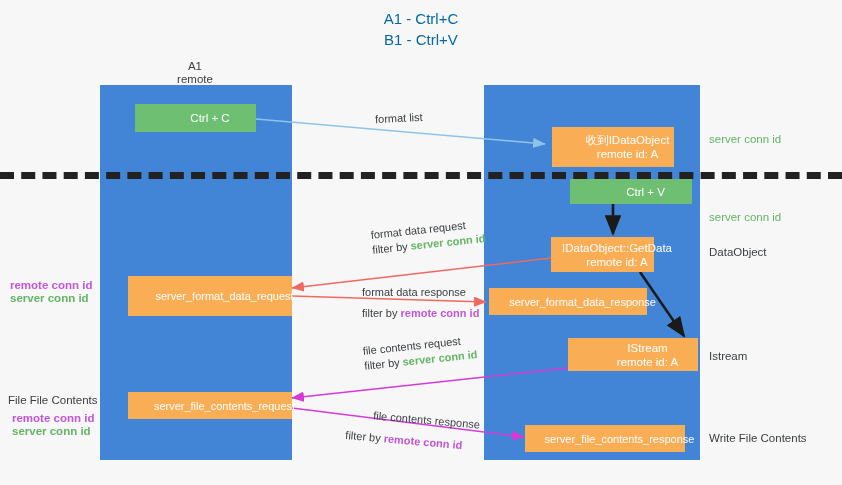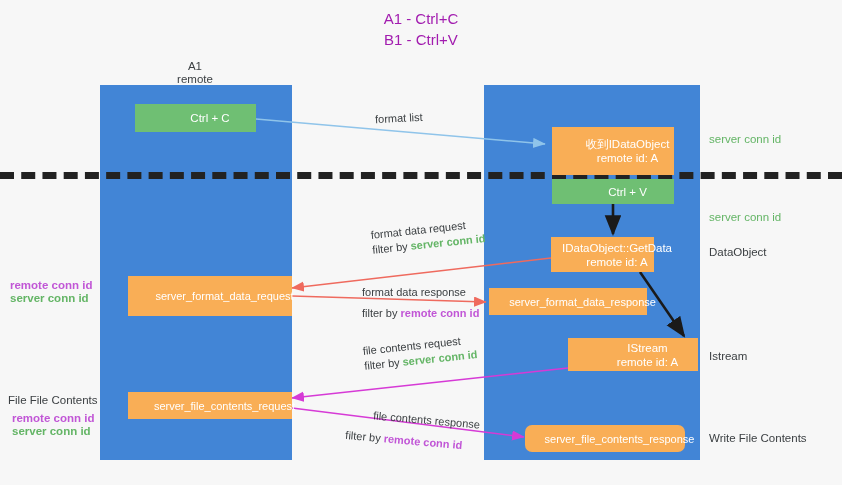--- a/index.html
+++ b/index.html
@@ -14,21 +14,21 @@
     color: #3c4043;
   }
   #stage { position: absolute; inset: 0; }
 
   .title {
     position: absolute;
     left: 0; right: 0; top: 8px;
     text-align: center;
     font-size: 15px;
     line-height: 21px;
-    color: #a21caf;
+    color: #0369a1;
     white-space: pre;
   }
 
   .lane {
     position: absolute;
     background: #4285d6;
   }
   .lane-head {
     position: absolute;
     text-align: center;
@@ -131,29 +131,29 @@
 
     <line x1="292" y1="408" x2="524" y2="437" stroke="#d63ad6" stroke-width="1.6" marker-end="url(#ah-mag)"></line>
   </svg>
 
   <div class="dashline" style="top:172px;"></div>
 
   <div class="node green" style="left:135px; top:104px; width:121px; height:28px;">Ctrl + C</div>
   <div class="node orange" style="left:128px; top:276px; width:164px; height:40px; font-size:11px;">server_format_data_request</div>
   <div class="node orange" style="left:128px; top:392px; width:164px; height:27px; font-size:11px;">server_file_contents_request</div>
 
-  <div class="node orange" style="left:552px; top:127px; width:122px; height:48px;">收到IDataObject
+  <div class="node orange" style="left:552px; top:127px; width:122px; height:40px;">收到IDataObject
 remote id: A</div>
-  <div class="node green" style="left:552px; top:179px; width:122px; height:25px;">Ctrl + V</div>
+  <div class="node green" style="left:570px; top:179px; width:122px; height:25px;">Ctrl + V</div>
   <div class="node orange" style="left:551px; top:237px; width:103px; height:35px;">IDataObject::GetData
 remote id: A</div>
   <div class="node orange" style="left:489px; top:288px; width:158px; height:27px; font-size:11px;">server_format_data_response</div>
   <div class="node orange" style="left:568px; top:338px; width:130px; height:33px;">IStream
 remote id: A</div>
-  <div class="node orange" style="left:525px; top:425px; width:160px; height:27px; font-size:11px;border-radius:7px;">server_file_contents_response</div>
+  <div class="node orange" style="left:525px; top:425px; width:160px; height:27px; font-size:11px;">server_file_contents_response</div>
 
   <div class="edgelabel" style="left:375px; top:111px; transform:rotate(-3deg);">
     <span>format list</span>
   </div>
 
   <div class="edgelabel" style="left:370px; top:228px; transform:rotate(-6deg); transform-origin:left top;">
     <div><span>format data request</span></div>
     <div>
       <span>filter by </span><span class="c-green" style="font-weight:bold;">server conn id</span>
     </div>

